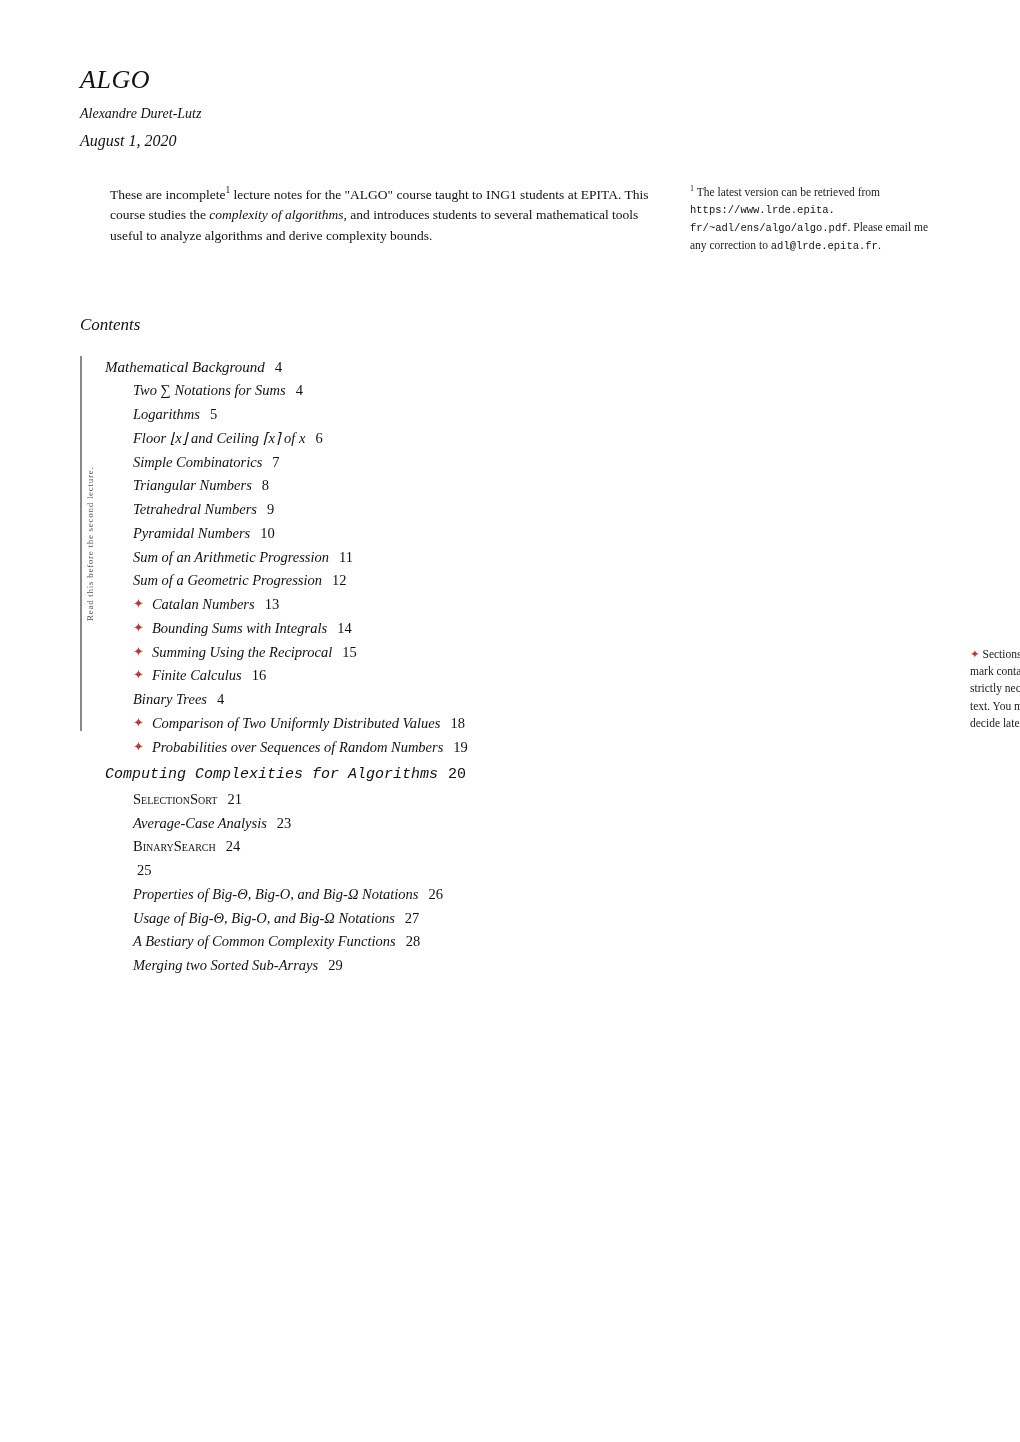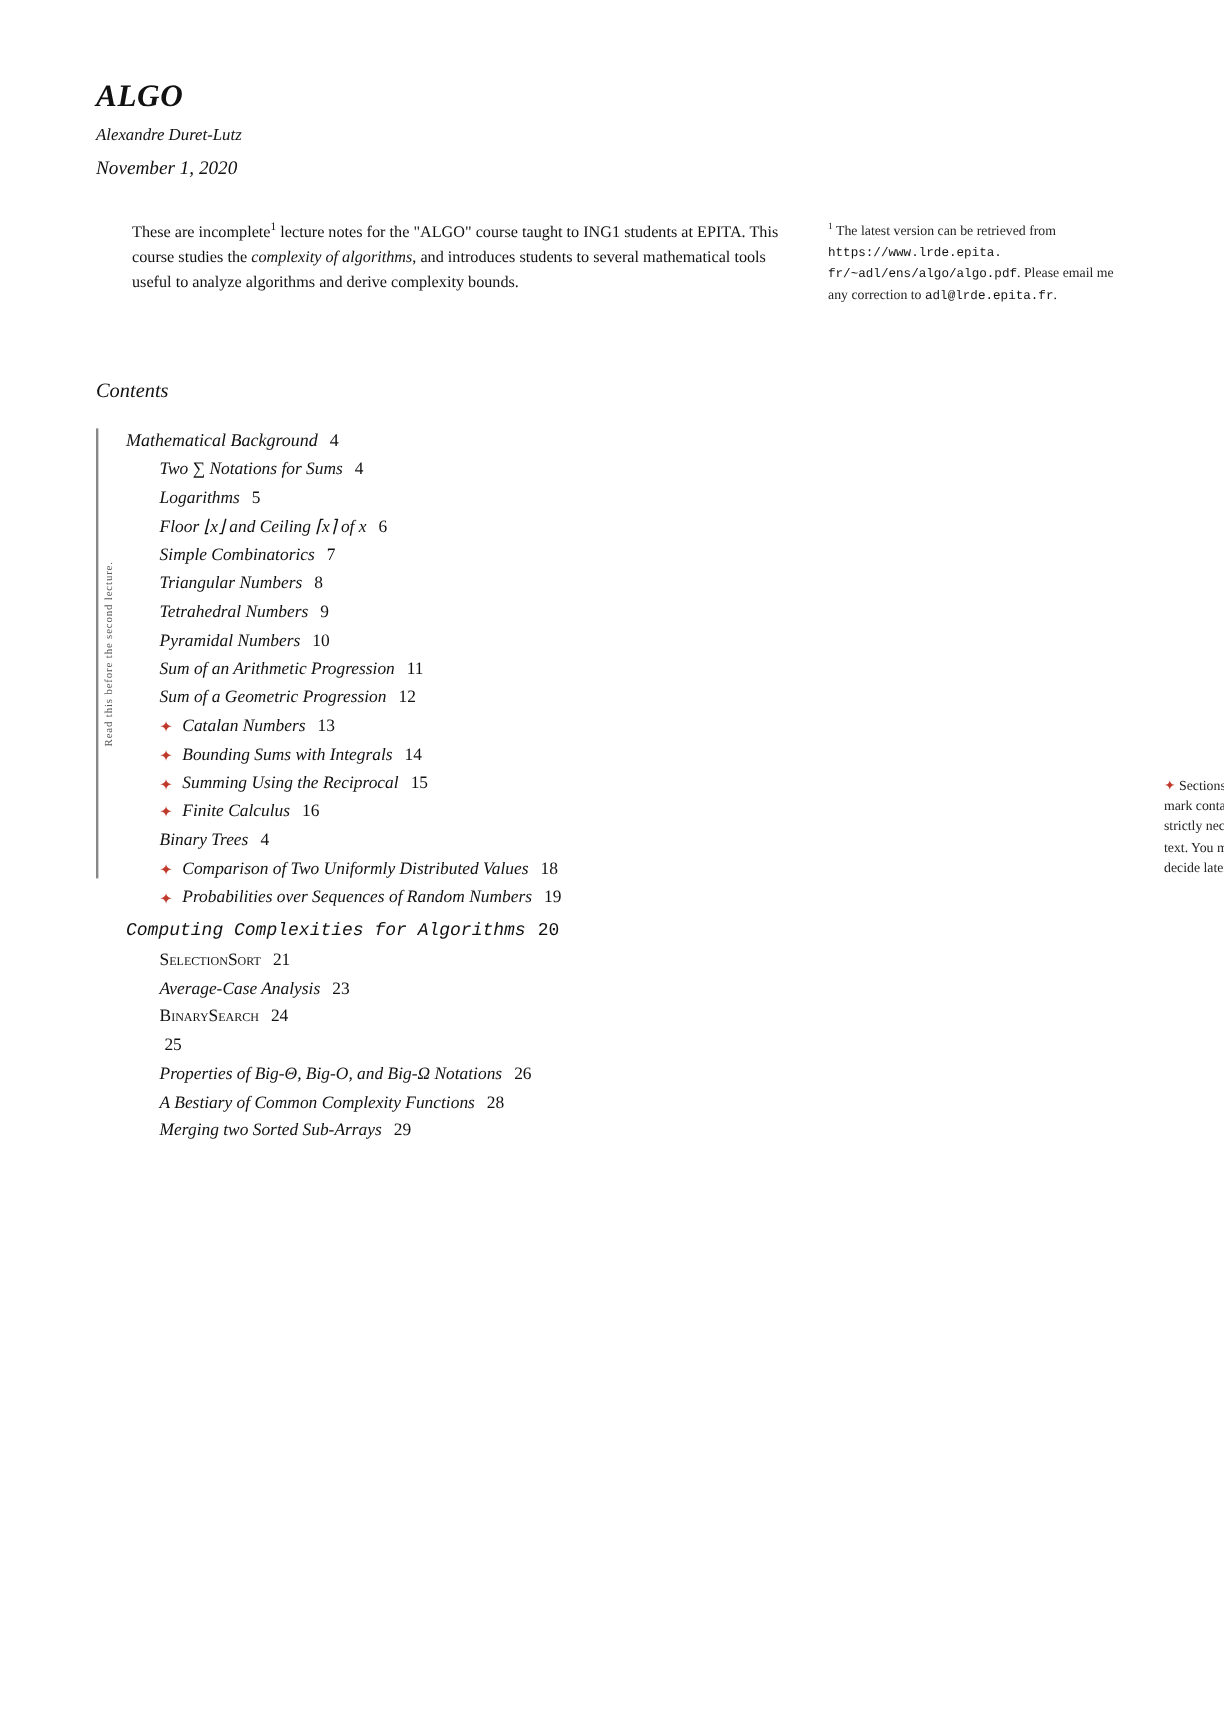--- a/index.html
+++ b/index.html
@@ -11,21 +11,21 @@
       width: 1020px;
       min-height: 1442px;
       padding: 60px 80px 80px 80px;
       font-size: 15px;
       line-height: 1.5;
     }
 
     .page-title {
       font-style: italic;
       font-size: 26px;
-      font-weight: bold;
+      font-weight: normal;
       margin-bottom: 4px;
       letter-spacing: 0.02em;
     }
 
     .author {
       font-style: italic;
       font-size: 14px;
       font-weight: normal;
       margin-bottom: 5px;
     }
@@ -75,21 +75,21 @@
 
     .contents-title {
       font-style: italic;
       font-size: 17px;
       font-weight: normal;
       margin-bottom: 18px;
     }
 
     .toc-entry {
       display: flex;
-      align-items: center;
+      align-items: flex-start;
       gap: 6px;
       margin-bottom: 2px;
       font-style: italic;
       font-size: 14.5px;
     }
 
     .toc-entry .page-num {
       font-style: normal;
       margin-left: 4px;
     }
@@ -111,21 +111,21 @@
     .small-caps {
       font-variant: small-caps;
       font-style: normal;
     }
   </style>
 </head>
 <body>
 
 <h1 class="page-title">ALGO</h1>
 <h2 class="author">Alexandre Duret-Lutz</h2>
-<h3 class="date">November 1, 2020</h3>
+<h3 class="date">August 1, 2020</h3>
 
 <div class="abstract-section">
   <div class="abstract-main">
     These are incomplete<sup>1</sup> lecture notes for the "ALGO" course taught
     to ING1 students at EPITA. This course studies the <em>complexity of algorithms</em>, and introduces students to several mathematical tools useful to
     analyze algorithms and derive complexity bounds.
   </div>
   <div class="abstract-note">
     <sup>1</sup> The latest version can be retrieved
     from <span class="mono">https://www.lrde.epita.<br>fr/~adl/ens/algo/algo.pdf</span>.
@@ -239,20 +239,24 @@
       <span class="page-num">24</span>
     </div>
     <div class="toc-entry indent-1">
       <span class="page-num">25</span>
     </div>
     <div class="toc-entry indent-1">
       <span>Properties of Big-Θ, Big-O, and Big-Ω Notations</span>
       <span class="page-num">26</span>
     </div>
     <div class="toc-entry indent-1">
+      <span>Usage of Big-Θ, Big-O, and Big-Ω Notations</span>
+      <span class="page-num">27</span>
+    </div>
+    <div class="toc-entry indent-1">
       <span>A Bestiary of Common Complexity Functions</span>
       <span class="page-num">28</span>
     </div>
     <div class="toc-entry indent-1">
       <span>Merging two Sorted Sub-Arrays</span>
       <span class="page-num">29</span>
     </div>
   </div>
 
   <div style="position:absolute; right: -260px; top: 290px; width: 230px; font-size:11.5px; line-height:1.5; color:#222;">

